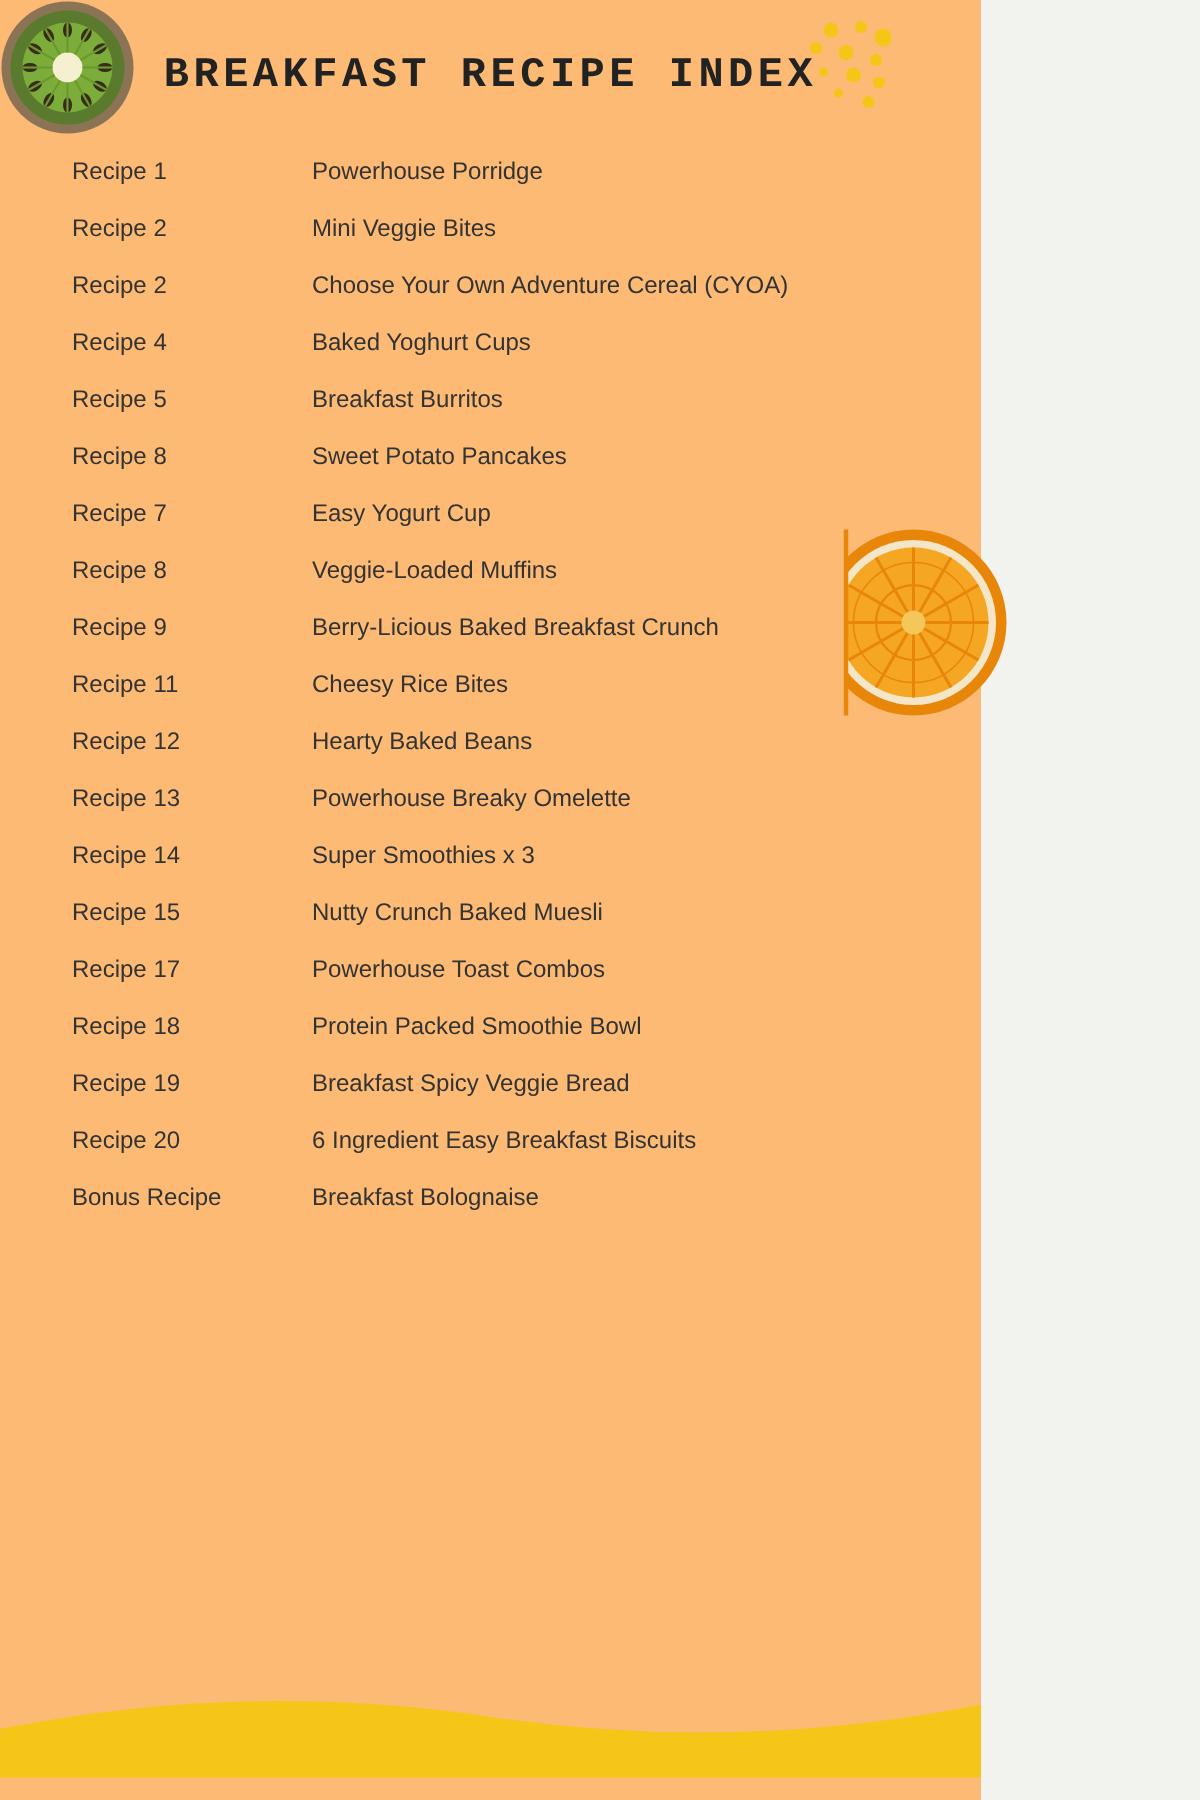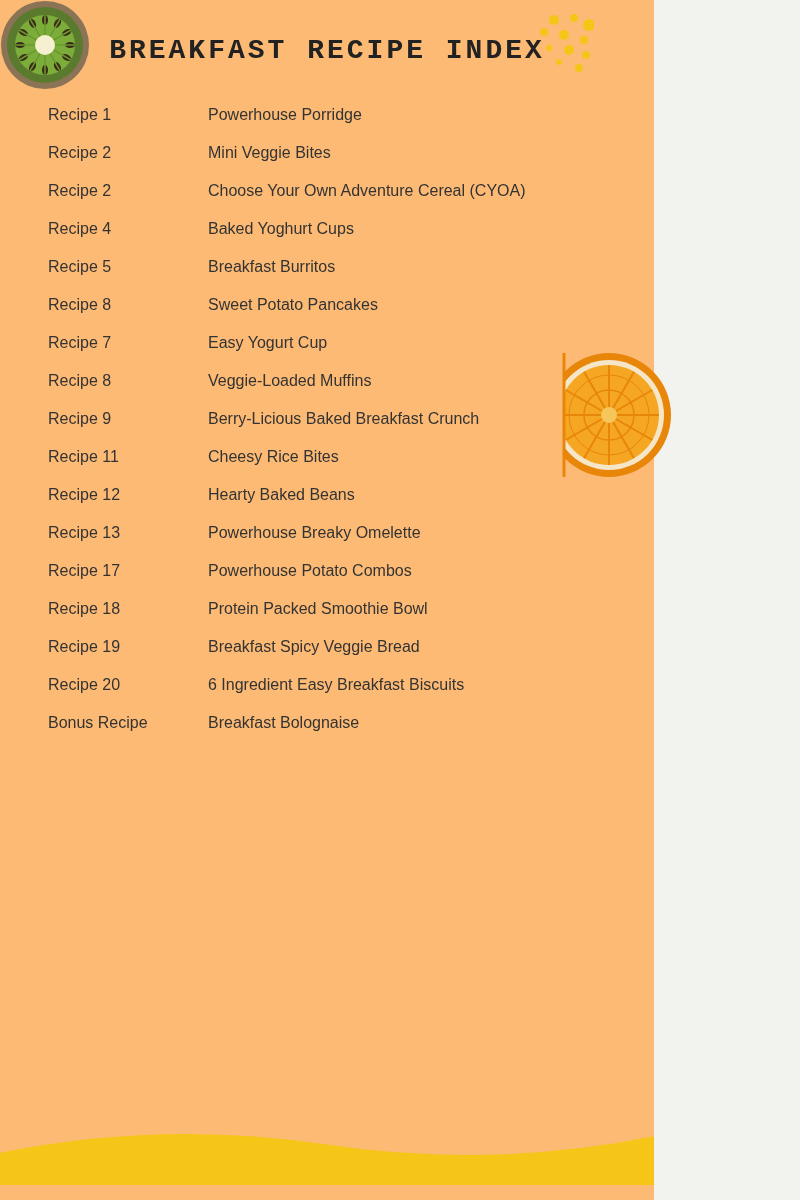--- a/index.html
+++ b/index.html
@@ -251,22 +251,30 @@
       </div>
       <div class="recipe-row">
         <span class="recipe-number">Recipe 12</span>
         <span class="recipe-name">Hearty Baked Beans</span>
       </div>
       <div class="recipe-row">
         <span class="recipe-number">Recipe 13</span>
         <span class="recipe-name">Powerhouse Breaky Omelette</span>
       </div>
       <div class="recipe-row">
+        <span class="recipe-number">Recipe 14</span>
+        <span class="recipe-name">Super Smoothies x 3</span>
+      </div>
+      <div class="recipe-row">
+        <span class="recipe-number">Recipe 15</span>
+        <span class="recipe-name">Nutty Crunch Baked Muesli</span>
+      </div>
+      <div class="recipe-row">
         <span class="recipe-number">Recipe 17</span>
-        <span class="recipe-name">Powerhouse Potato Combos</span>
+        <span class="recipe-name">Powerhouse Toast Combos</span>
       </div>
       <div class="recipe-row">
         <span class="recipe-number">Recipe 18</span>
         <span class="recipe-name">Protein Packed Smoothie Bowl</span>
       </div>
       <div class="recipe-row">
         <span class="recipe-number">Recipe 19</span>
         <span class="recipe-name">Breakfast Spicy Veggie Bread</span>
       </div>
       <div class="recipe-row">

